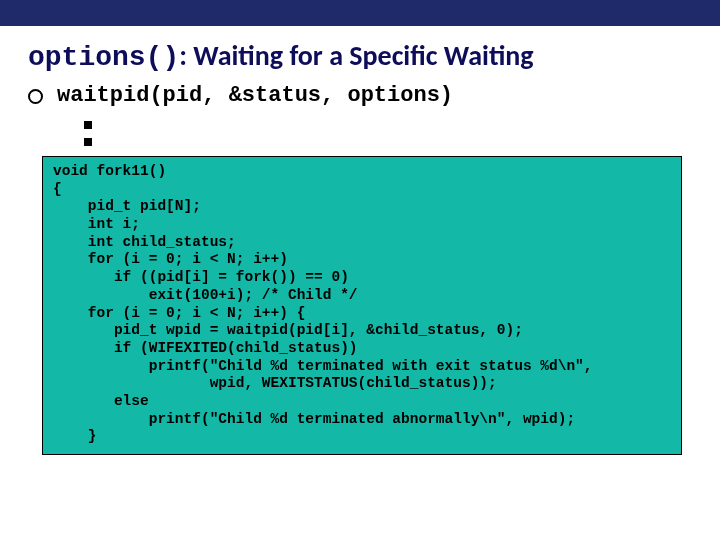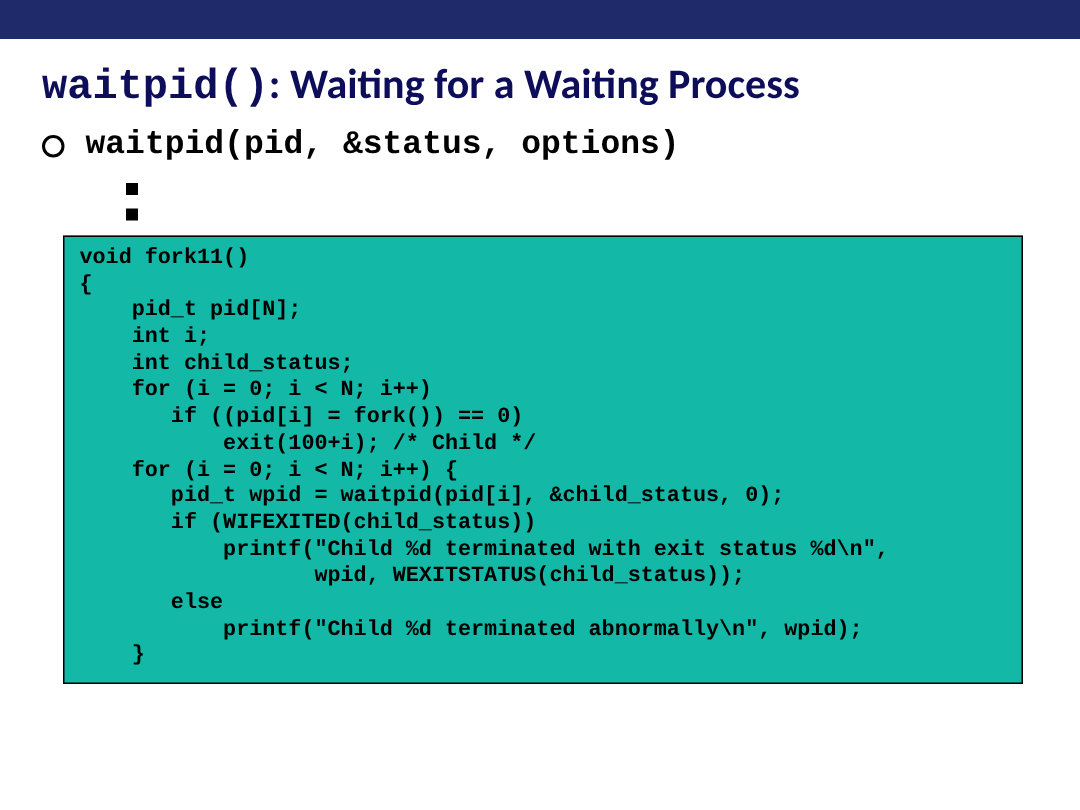--- a/index.html
+++ b/index.html
@@ -86,21 +86,21 @@
     font-weight: bold;
     overflow: hidden;
   }
 </style>
 </head>
 <body>
 
 <div class="topbar"></div>
 
 <div class="title">
-  <span class="mono">waitpid()</span><span>: Waiting for a Waiting Process</span>
+  <span class="mono">options()</span><span>: Waiting for a Specific Waiting</span>
 </div>
 
 <div class="content">
   <div class="l1">
     <div class="bullet-circle"></div>
     <div class="l1-text">waitpid(pid, &amp;status, options)</div>
   </div>
 
   <div class="l2-list">
     <div class="l2">

